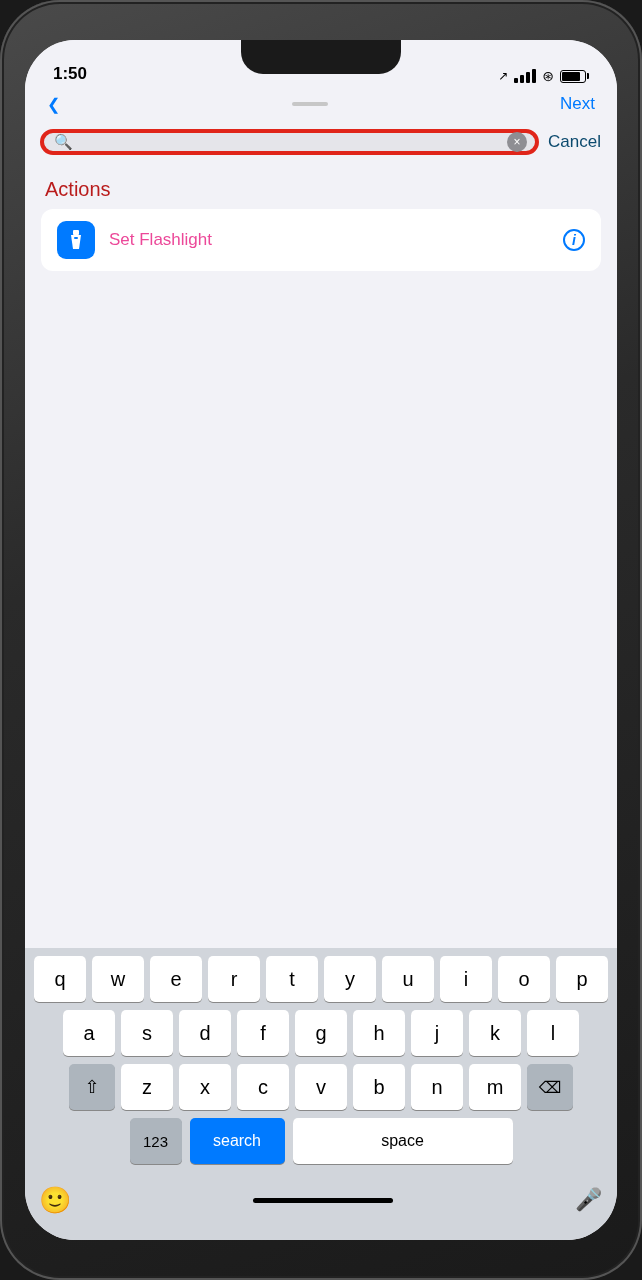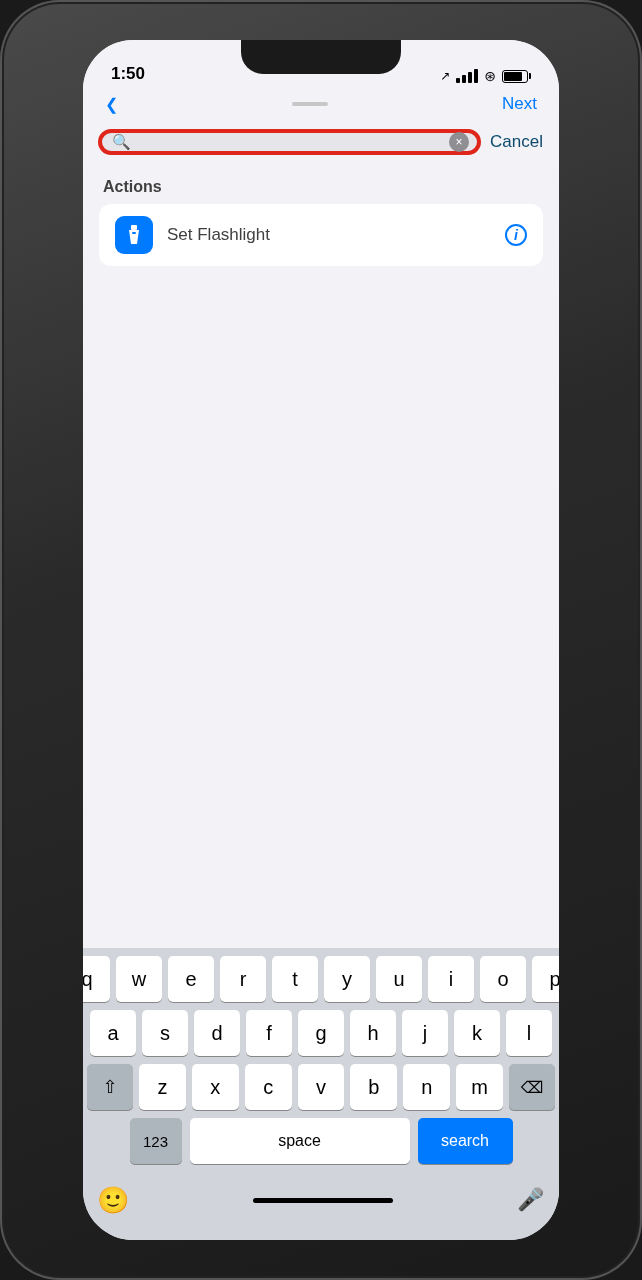--- a/index.html
+++ b/index.html
@@ -21,21 +21,21 @@
       background: linear-gradient(160deg, #4a4a4a 0%, #2a2a2a 40%, #1a1a1a 100%);
       border-radius: 60px;
       position: relative;
       display: flex;
       justify-content: center;
       align-items: center;
       box-shadow: inset 0 0 0 2px #555, inset 0 0 0 4px #222;
     }
 
     .phone-screen {
-      width: 476px;
+      width: 592px;
       height: 1200px;
       background: #f2f2f7;
       border-radius: 50px;
       overflow: hidden;
       position: relative;
       display: flex;
       flex-direction: column;
     }
 
     
@@ -219,23 +219,23 @@
 
     
     .content-area {
       flex: 1;
       background: #f2f2f7;
       overflow-y: auto;
     }
 
     .section-header {
       padding: 16px 20px 8px 20px;
-      font-size: 16px;
-      font-weight: 700;
-      color: #404040;
+      font-size: 20px;
+      font-weight: 400;
+      color: #b91c1c;
     }
 
     .list-section {
       background: #fff;
       margin: 0 16px;
       border-radius: 12px;
       overflow: hidden;
     }
 
     .list-item {
@@ -258,21 +258,21 @@
     }
 
     .flashlight-svg {
       width: 22px;
       height: 22px;
     }
 
     .item-label {
       flex: 1;
       font-size: 17px;
-      color: #404040;
+      color: #ec4899;
     }
 
     .info-btn {
       width: 22px;
       height: 22px;
       border: 2px solid #007aff;
       border-radius: 50%;
       display: flex;
       align-items: center;
       justify-content: center;
@@ -484,22 +484,22 @@
         <div class="key">c</div>
         <div class="key">v</div>
         <div class="key">b</div>
         <div class="key">n</div>
         <div class="key">m</div>
         <div class="key key-special key-backspace" style="font-size:16px;">⌫</div>
       </div>
 
       <div class="keyboard-row" style="gap:8px;justify-content:center;">
         <div class="key key-special key-123">123</div>
+        <div class="key key-search">search</div>
         <div class="key key-space">space</div>
-        <div class="key key-search">search</div>
       </div>
     </div>
 
     <div class="bottom-bar-area">
       <div class="keyboard-bottom">
         <span class="emoji-key">🙂</span>
         <div class="home-bar"></div>
         <span class="mic-key">🎤</span>
       </div>
     </div>

